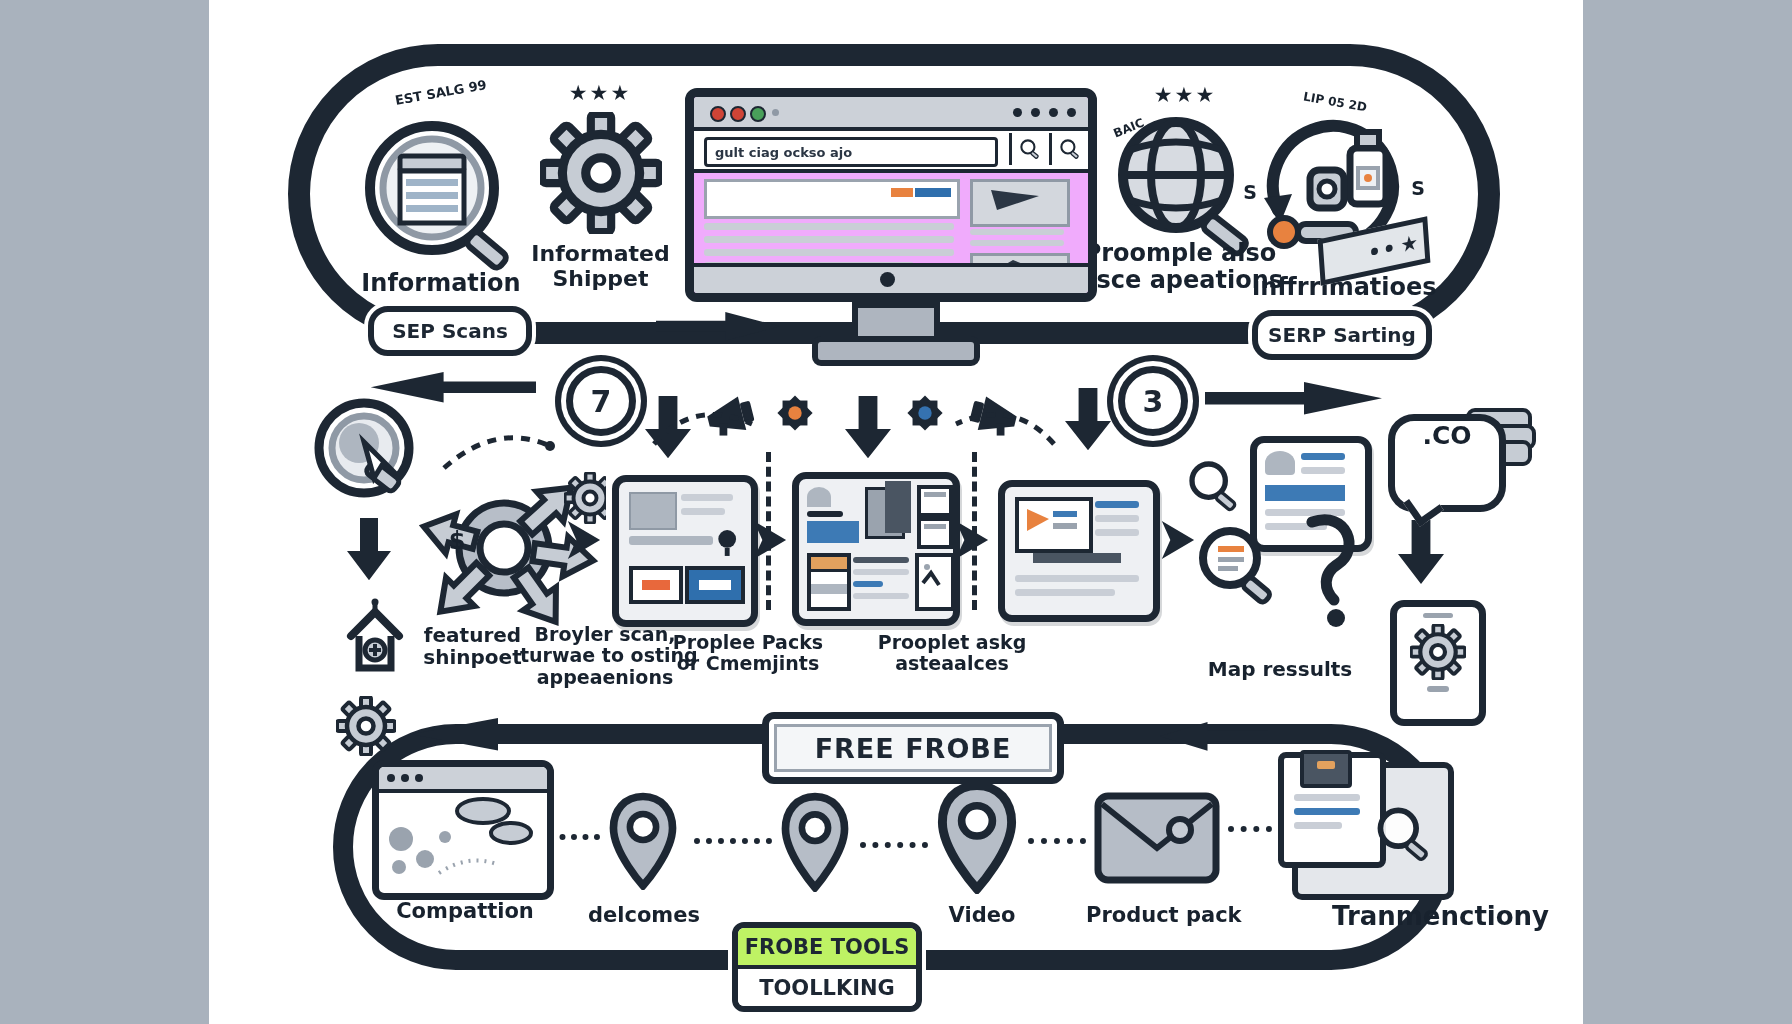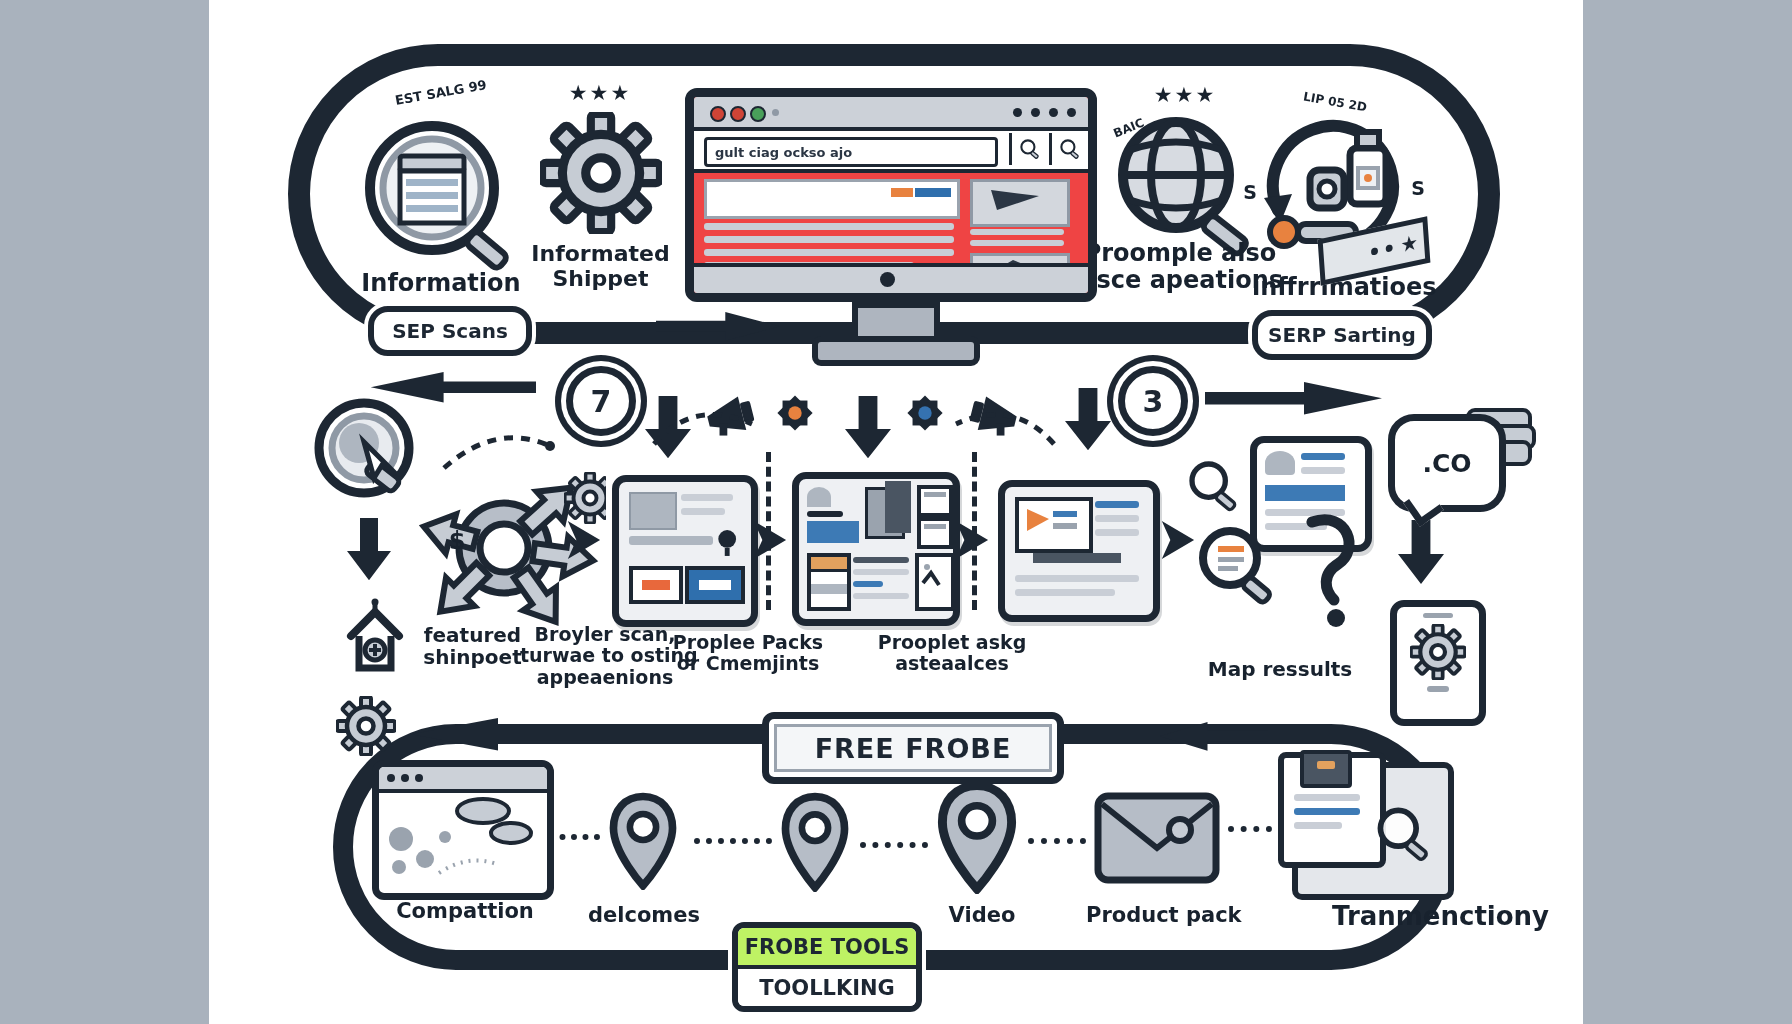--- a/index.html
+++ b/index.html
@@ -13,38 +13,38 @@
          display:flex;align-items:center;justify-content:center;font-weight:bold;color:#1d2733;
          box-shadow:0 0 0 4px #fff;z-index:6}
   .card{position:absolute;background:#eef0f3;border:7px solid #1d2733;border-radius:14px;box-shadow:2px 4px 0 rgba(29,39,51,.18)}
   .line{background:#c9ced6;height:7px;border-radius:3px}
   .numcircle{position:absolute;width:56px;height:56px;border:7px solid #1d2733;border-radius:50%;background:#fff;
              box-shadow:0 0 0 5px #fff,0 0 0 11px #1d2733;display:flex;align-items:center;justify-content:center;
              font-size:30px;font-weight:bold;color:#1d2733;z-index:5}
   .dashv{position:absolute;border-left:5px dashed #1d2733}
   .dots{position:absolute;border-top:6px dotted #1d2733}
   .monitor{position:absolute;left:685px;top:88px;width:412px;height:214px;border:9px solid #1d2733;border-radius:12px;
-           background:#ef4444;z-index:4;overflow:hidden;box-sizing:border-box}
+           background:#f0abfc;z-index:4;overflow:hidden;box-sizing:border-box}
   .chrome{height:30px;background:#ccd1d8;border-bottom:4px solid #1d2733;position:relative}
   .dot{position:absolute;border-radius:50%}
   .urlbar{height:38px;background:#fff;border-bottom:4px solid #1d2733;position:relative}
   .searchbox{position:absolute;left:10px;top:6px;width:280px;height:24px;border:3px solid #1d2733;border-radius:4px;
              font-size:13px;font-weight:bold;color:#2b3644;display:flex;align-items:center;padding-left:8px;background:#fff}
   .magbtn{position:absolute;top:2px;width:36px;height:32px;border-left:3px solid #1d2733;display:flex;align-items:center;justify-content:center}
   .mstrip{position:absolute;left:0;right:0;bottom:0;height:26px;background:#ccd1d8;border-top:4px solid #1d2733}
   .stand{position:absolute;background:#aeb5bf;border:6px solid #1d2733;z-index:3}
   .banner{position:absolute;left:762px;top:712px;width:288px;height:58px;background:#f4f6f8;border:7px solid #1d2733;
           border-radius:12px;box-shadow:inset 0 0 0 5px #fff,inset 0 0 0 8px #9aa3ae;display:flex;align-items:center;
           justify-content:center;font-size:27px;font-weight:bold;letter-spacing:1px;color:#1d2733;z-index:7}
   .stackbadge{position:absolute;left:732px;top:922px;width:178px;background:#fff;border:6px solid #1d2733;border-radius:12px;
               overflow:hidden;z-index:8;box-shadow:0 0 0 4px #fff}
   .stackrow{height:37px;display:flex;align-items:center;justify-content:center;font-weight:bold;font-size:21px;color:#1d2733;background:#bef264}
   .stackrow+.stackrow{border-top:4px solid #1d2733;background:#fff}
   .bubble{position:absolute;left:1388px;top:414px;width:104px;height:84px;background:#fff;border:7px solid #1d2733;
-          border-radius:26px;display:flex;align-items:center;justify-content:center;font-size:25px;font-weight:bold;z-index:4}
+          border-radius:26px;display:flex;align-items:flex-start;justify-content:center;font-size:25px;font-weight:bold;z-index:4}
   .bubble::after{content:"";position:absolute;left:14px;bottom:-16px;width:22px;height:22px;background:#fff;
                  border-right:7px solid #1d2733;border-bottom:7px solid #1d2733;transform:rotate(55deg)}
   .coin{position:absolute;width:58px;height:18px;background:#c6ccd4;border:4px solid #1d2733;border-radius:9px}
   .ribbon{position:absolute;left:1318px;top:228px;width:96px;height:36px;background:#e2e6ea;border:5px solid #1d2733;
           transform:rotate(-12deg) skewX(-8deg);display:flex;align-items:center;justify-content:flex-end;
           padding-right:6px;font-size:20px;color:#1d2733;z-index:4}
   .ribdot{width:7px;height:7px;border-radius:50%;background:#1d2733;margin-right:8px}
   .thumb{position:absolute;background:#d3d7dd;border:3px solid #8f99a5}
 </style>
 </head>

